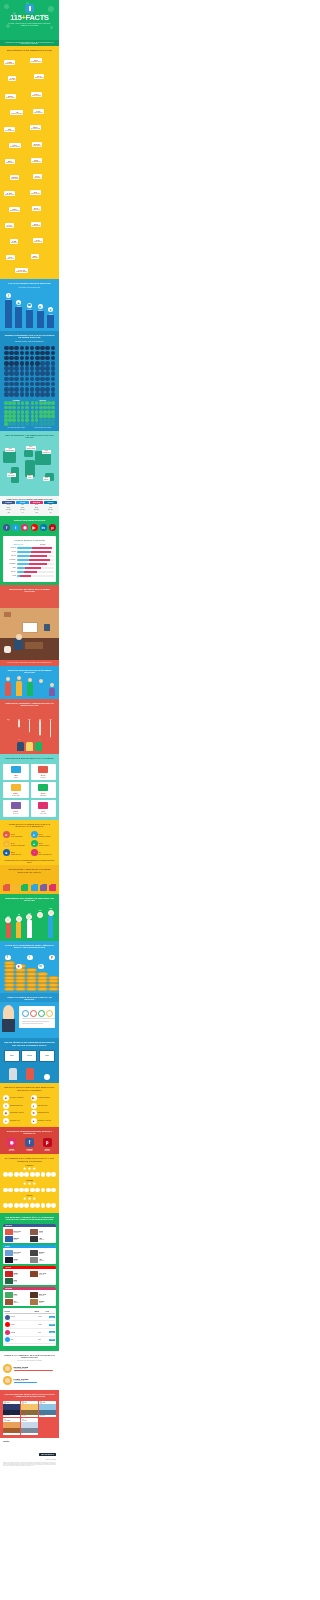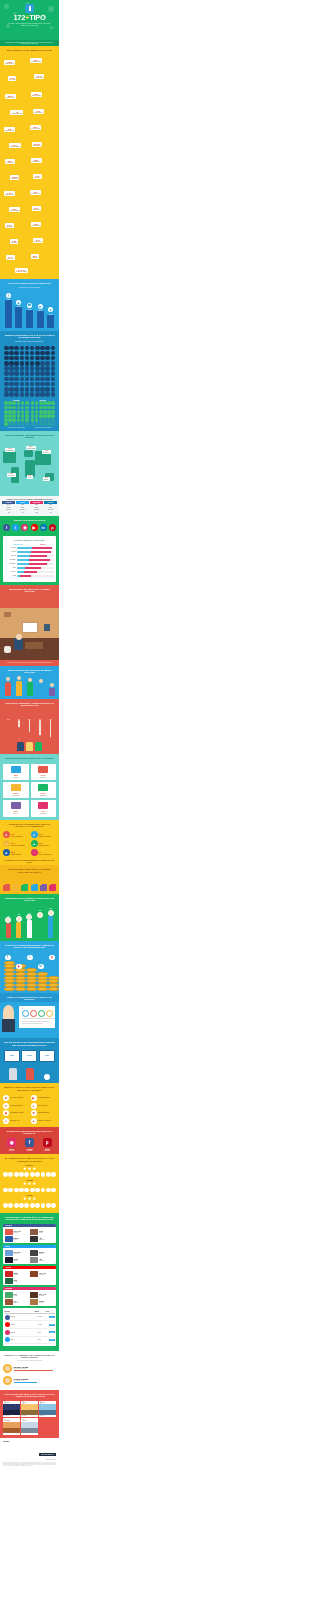--- a/index.html
+++ b/index.html
@@ -230,21 +230,21 @@
     <div class="bub" style="left:4px;top:4px;width:5px;height:5px;"></div>
     <div class="bub" style="left:48px;top:6px;width:6px;height:6px;"></div>
     <div class="bub" style="left:13px;top:12px;width:3px;height:3px;"></div>
     <div class="bub" style="left:42px;top:14px;width:4px;height:4px;"></div>
     <div class="bub" style="left:26px;top:2px;width:3px;height:3px;"></div>
     <div class="bub" style="left:6px;top:24px;width:4px;height:4px;"></div>
     <div class="bub" style="left:50px;top:26px;width:3px;height:3px;"></div>
 
     <div class="logo-badge"></div>
     <div class="t bigtitle">
-      <span>172</span><span class="accent">+</span><span>TIPO</span>
+      <span>115</span><span class="accent">+</span><span>FACTS</span>
     </div>
     <div class="t subtitle">DATOS Y ESTADÍSTICAS DE REDES SOCIALES QUE DEBERÍAS CONOCER</div>
   </div>
   <div class="sec hdr-note">
     <span>Recopilación de las cifras más relevantes sobre el uso de las redes sociales en el mundo durante el último año.</span>
   </div>
 
   <div class="sec yellow">
     <div class="bar-title">ESTADÍSTICAS DE REDES SOCIALES</div>
     <div class="scatter" id="scatter-host">

